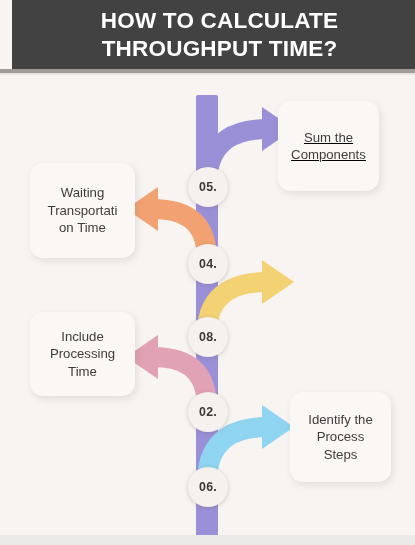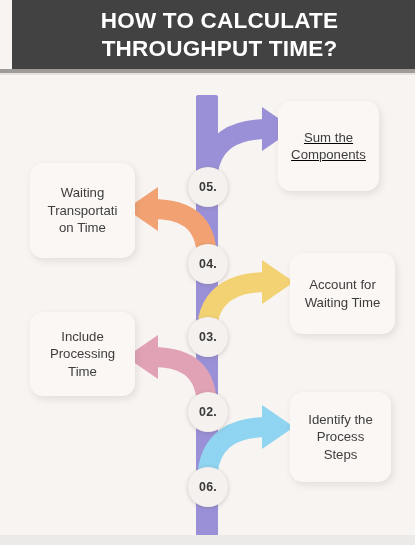--- a/index.html
+++ b/index.html
@@ -190,45 +190,41 @@
     <div class="card-label">Sum the
 Components</div>
   </div>
 
   <div class="card card-4">
     <div class="card-label">Waiting
 Transportati
 on Time</div>
   </div>
 
-  <div class="card card-3">
-    <div class="card-label">Account for
-Waiting Time</div>
-  </div>
 
   <div class="card card-2">
     <div class="card-label">Include
 Processing
 Time</div>
   </div>
 
   <div class="card card-1">
     <div class="card-label">Identify the
 Process
 Steps</div>
   </div>
 
   <div class="badge badge-5">
     <span class="badge-label">05.</span>
   </div>
   <div class="badge badge-4">
     <span class="badge-label">04.</span>
   </div>
   <div class="badge badge-3">
-    <span class="badge-label">03.</span>
+    <span class="badge-label">08.</span>
   </div>
   <div class="badge badge-2">
     <span class="badge-label">02.</span>
   </div>
   <div class="badge badge-1">
     <span class="badge-label">06.</span>
   </div>
 
   <div class="bottom-strip"></div>
 </div>

